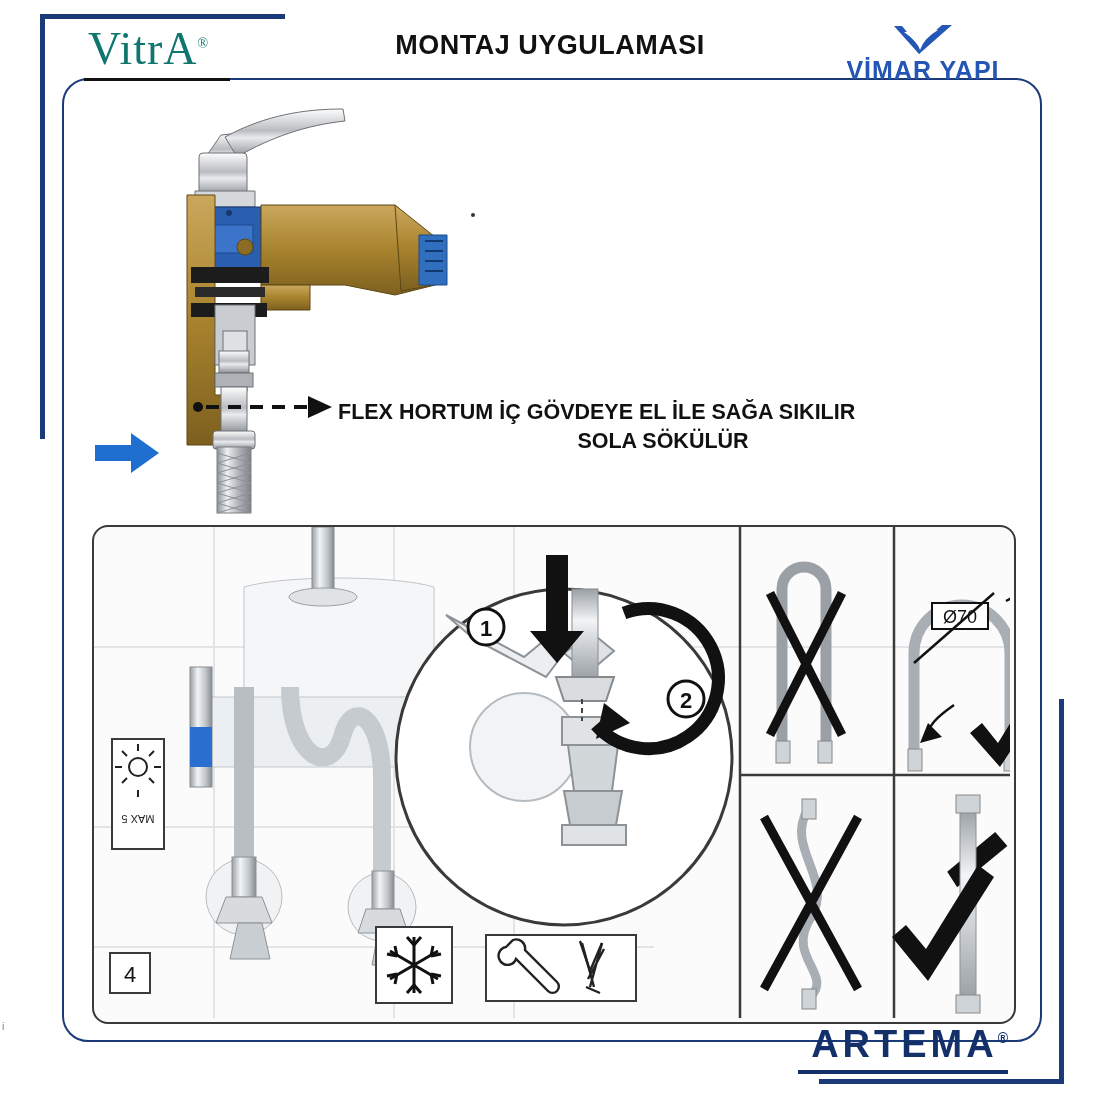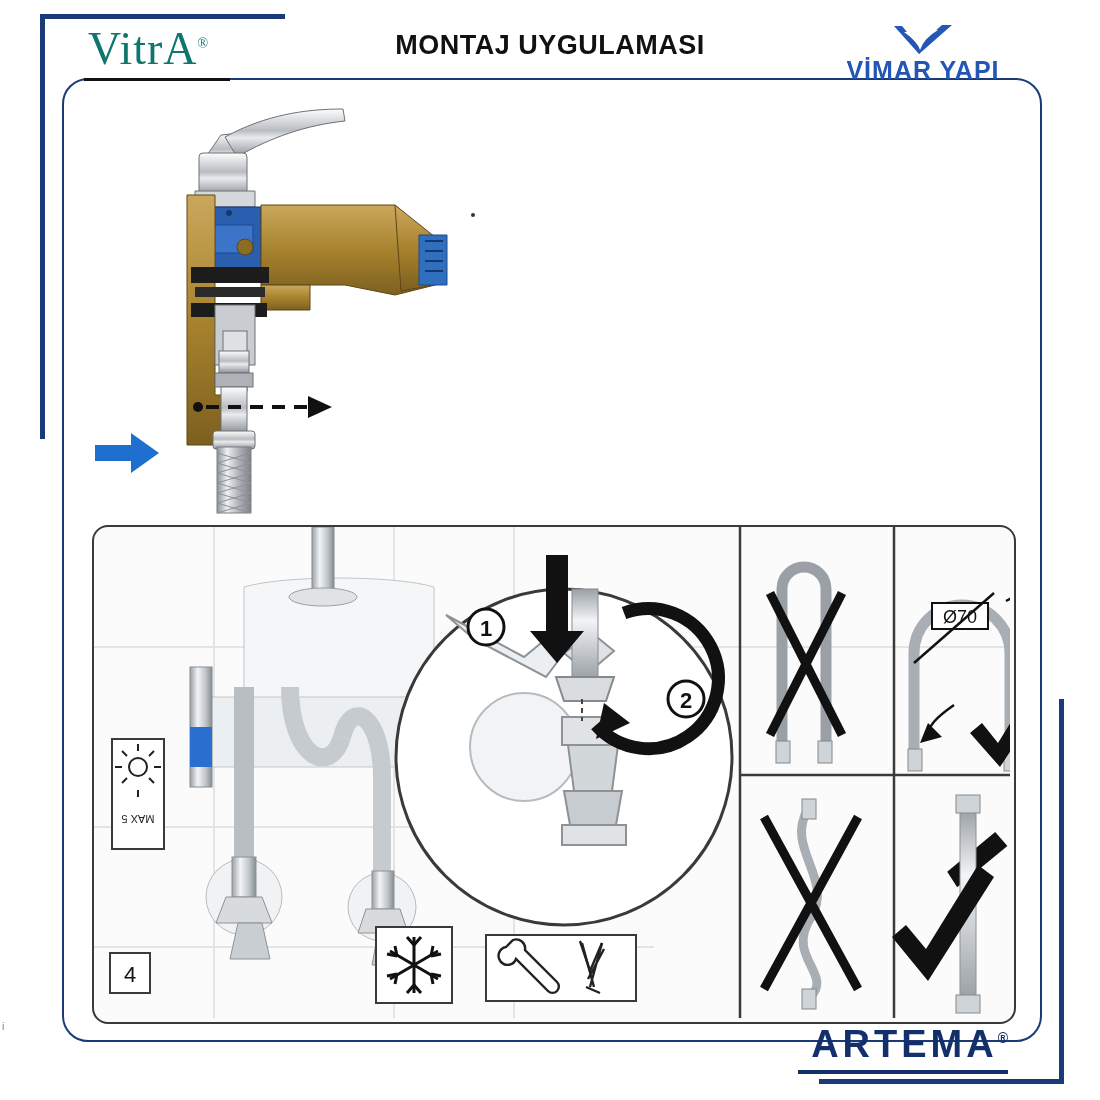--- a/index.html
+++ b/index.html
@@ -172,20 +172,24 @@
   </div>
 
   <div class="arrow-dashed">
     <svg width="146" height="30" viewBox="0 0 146 30">
       <circle cx="8" cy="15" r="5" fill="#111"></circle>
       <path d="M16 15 L120 15" stroke="#111" stroke-width="4" stroke-dasharray="13 9"></path>
       <path d="M118 4 L142 15 L118 26 Z" fill="#111"></path>
     </svg>
   </div>
 
+  <div class="callout">
+    <span>FLEX HORTUM İÇ GÖVDEYE EL İLE SAĞA SIKILIR</span>
+    <span class="l2">SOLA SÖKÜLÜR</span>
+  </div>
 
   <div class="panel">
     <svg width="916" height="491" viewBox="0 0 916 491">
       <defs>
         <linearGradient id="pipe" x1="0" y1="0" x2="1" y2="0">
           <stop offset="0" stop-color="#9aa0a5"></stop>
             <stop offset=".35" stop-color="#f2f4f6"></stop>
           <stop offset=".7" stop-color="#c2c7cb"></stop>
             <stop offset="1" stop-color="#878c91"></stop>
         </linearGradient>

